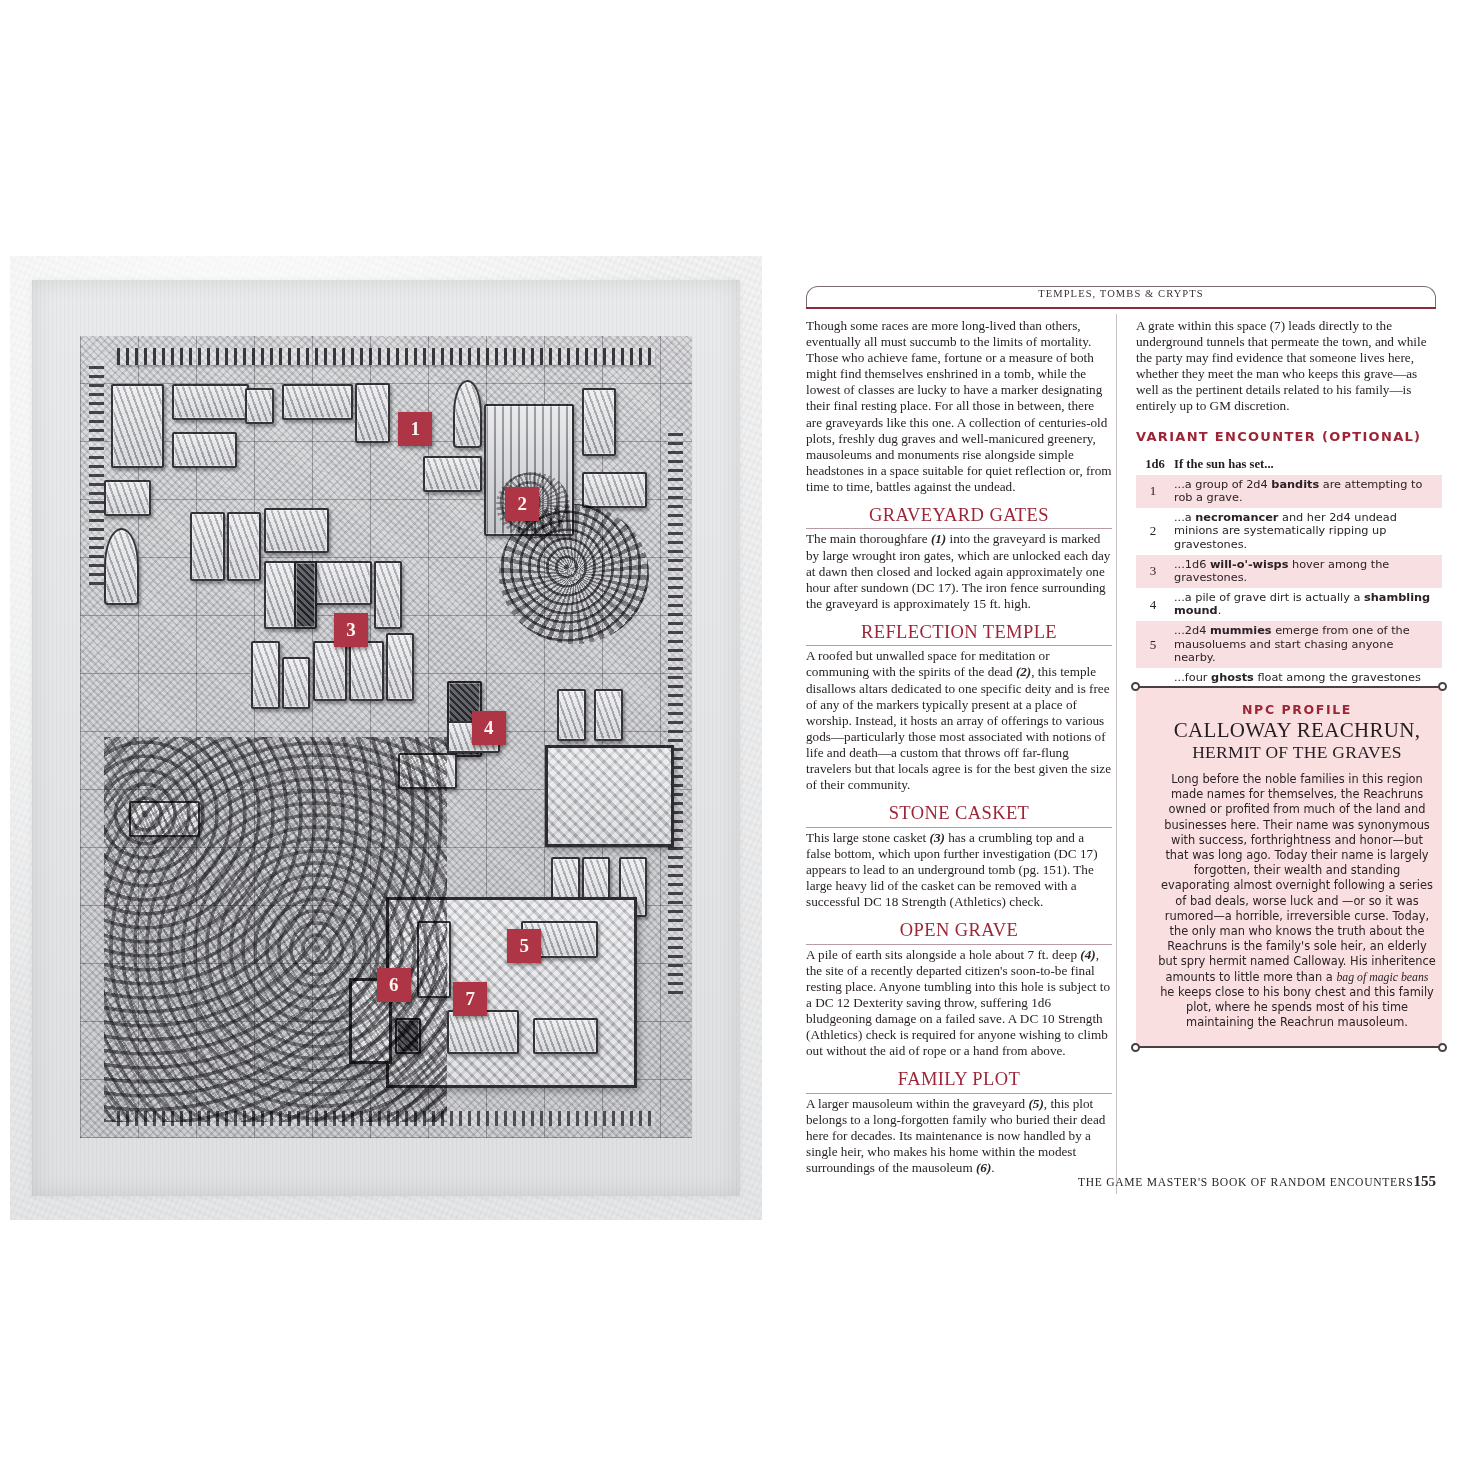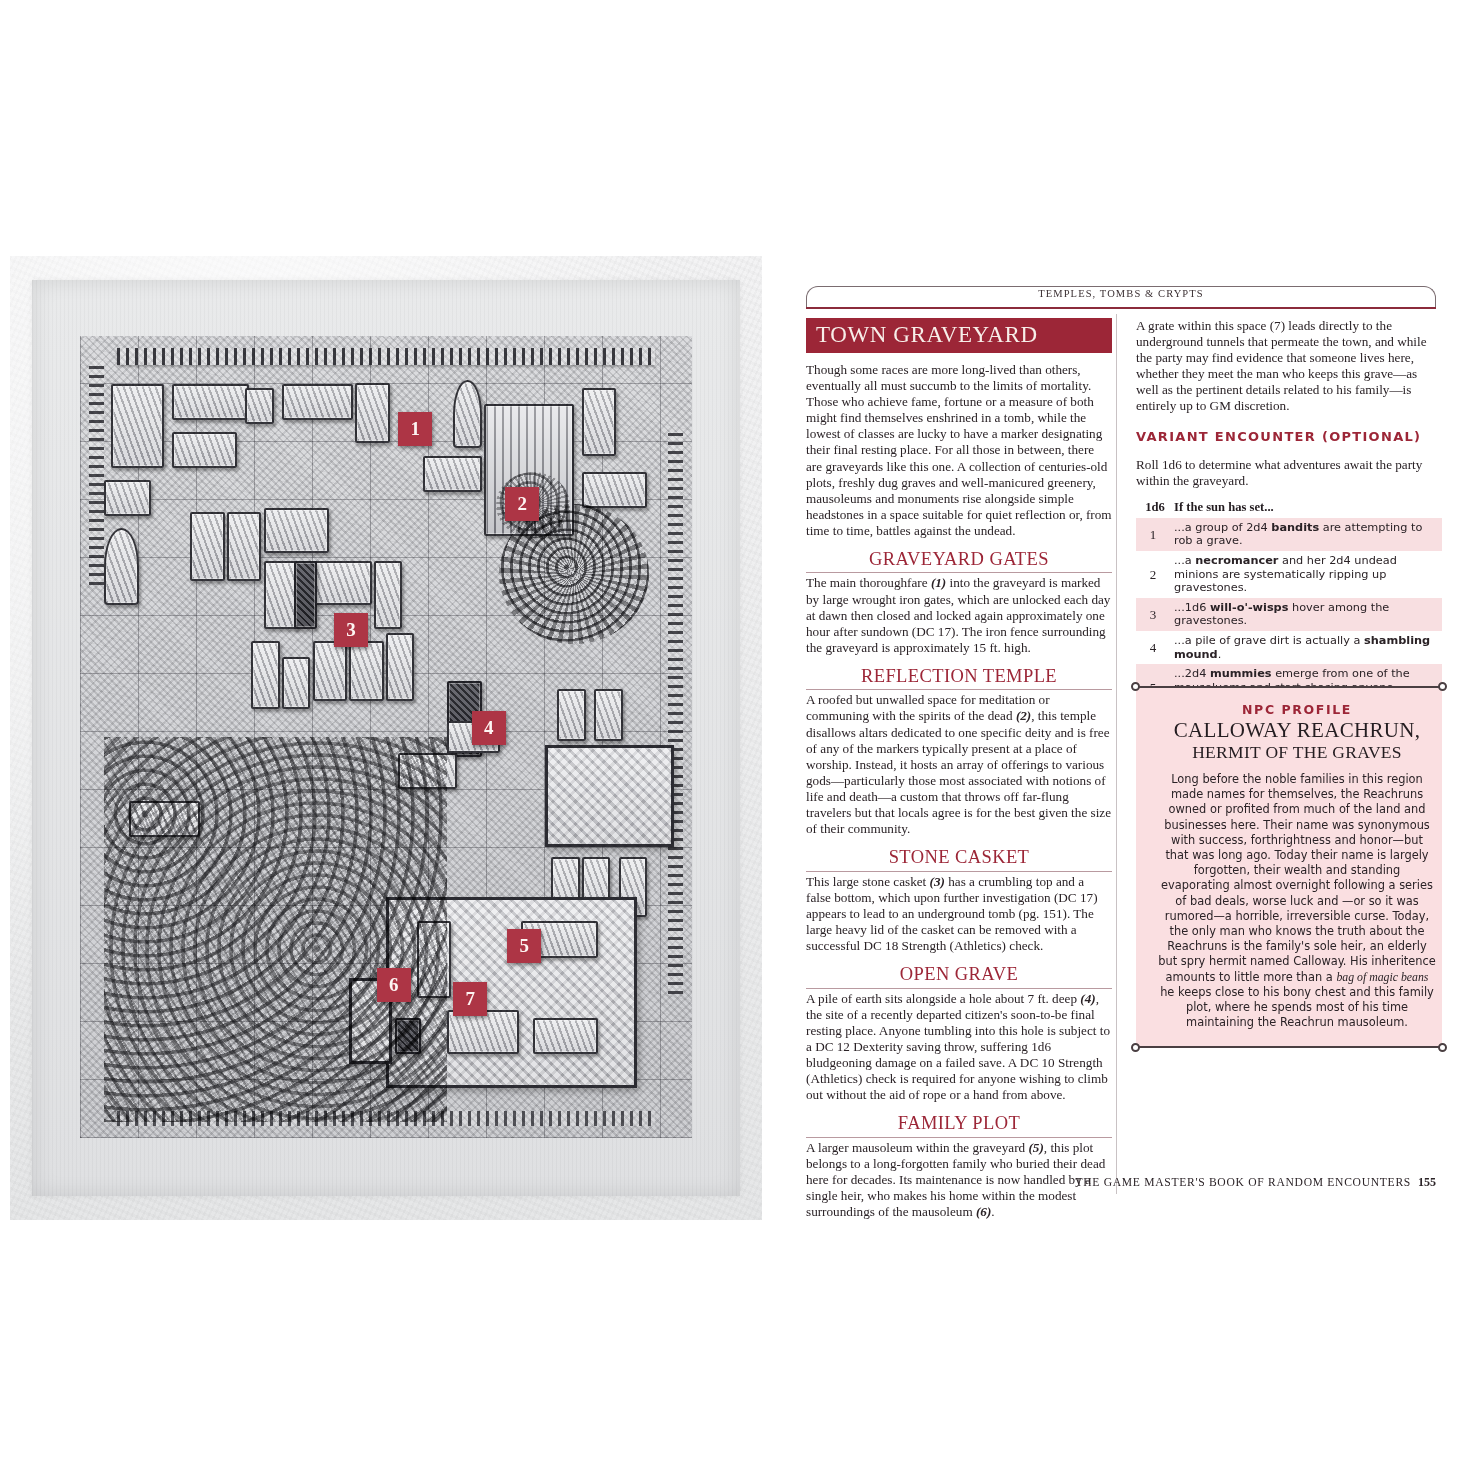--- a/index.html
+++ b/index.html
@@ -239,21 +239,21 @@
   #npc .bio i{font-family:"Liberation Serif", serif;font-style:italic;font-size:11.8px;}
 
   #footer{
     position:absolute;left:44px;bottom:30px;width:630px;text-align:right;
     color:#2c2428;
   }
   #footer .bk{
     font-variant:small-caps;text-transform:uppercase;
     font-size:11.6px;letter-spacing:.7px;
   }
-  #footer .pg{font-size:12px;font-weight:700;margin-left:7px;font-family:Liberation Serif, serif;}
+  #footer .pg{font-size:15px;font-weight:700;margin-left:0;font-family:Liberation Serif, serif;}
 </style>
 </head>
 <body>
 
 <div id="map-page">
   <div class="paper-tex"></div>
   <div id="map-sheet">
     <div id="plot">
 
       <div id="fence-n"></div>
@@ -327,40 +327,38 @@
 
   <div id="running-head">
     <div class="tabline"></div>
     <div class="txt">Temples, Tombs &amp; Crypts</div>
     <div class="rule"></div>
   </div>
 
   <div id="col-divider"></div>
 
   <div class="col" id="col-left">
-    <div class="section-banner">Town Graveyard</div>
     <p class="body">Though some races are more long-lived than others, eventually all must succumb to the limits of mortality. Those who achieve fame, fortune or a measure of both might find themselves enshrined in a tomb, while the lowest of classes are lucky to have a marker designating their final resting place. For all those in between, there are graveyards like this one. A collection of centuries-old plots, freshly dug graves and well-manicured greenery, mausoleums and monuments rise alongside simple headstones in a space suitable for quiet reflection or, from time to time, battles against the undead.</p>
     <div id="left-sections">
         <h3 class="sub">Graveyard Gates</h3>
         <p class="body">The main thoroughfare <i><b>(1)</b></i> into the graveyard is marked by large wrought iron gates, which are unlocked each day at dawn then closed and locked again approximately one hour after sundown (DC 17). The iron fence surrounding the graveyard is approximately 15 ft. high.</p>
         <h3 class="sub">Reflection Temple</h3>
         <p class="body">A roofed but unwalled space for meditation or communing with the spirits of the dead <i><b>(2)</b></i>, this temple disallows altars dedicated to one specific deity and is free of any of the markers typically present at a place of worship. Instead, it hosts an array of offerings to various gods—particularly those most associated with notions of life and death—a custom that throws off far-flung travelers but that locals agree is for the best given the size of their community.</p>
         <h3 class="sub">Stone Casket</h3>
         <p class="body">This large stone casket <i><b>(3)</b></i> has a crumbling top and a false bottom, which upon further investigation (DC 17) appears to lead to an underground tomb (pg. 151). The large heavy lid of the casket can be removed with a successful DC 18 Strength (Athletics) check.</p>
         <h3 class="sub">Open Grave</h3>
         <p class="body">A pile of earth sits alongside a hole about 7 ft. deep <i><b>(4)</b></i>, the site of a recently departed citizen's soon-to-be final resting place. Anyone tumbling into this hole is subject to a DC 12 Dexterity saving throw, suffering 1d6 bludgeoning damage on a failed save. A DC 10 Strength (Athletics) check is required for anyone wishing to climb out without the aid of rope or a hand from above.</p>
         <h3 class="sub">Family Plot</h3>
         <p class="body">A larger mausoleum within the graveyard <i><b>(5)</b></i>, this plot belongs to a long-forgotten family who buried their dead here for decades. Its maintenance is now handled by a single heir, who makes his home within the modest surroundings of the mausoleum <i><b>(6)</b></i>.</p>
       </div>
   </div>
 
   <div class="col" id="col-right">
     <p class="body">A grate within this space (7) leads directly to the underground tunnels that permeate the town, and while the party may find evidence that someone lives here, whether they meet the man who keeps this grave—as well as the pertinent details related to his family—is entirely up to GM discretion.</p>
     <h3 class="sans">Variant Encounter (Optional)</h3>
-    <p class="body">Roll 1d6 to determine what adventures await the party within the graveyard.</p>
     <table class="enc">
       <thead>
         <tr>
           <th class="c1">1d6</th>
           <th>If the sun has set...</th>
         </tr>
       </thead>
       <tbody id="enc-body">
           <tr class="alt">
             <td class="c1">1</td>

